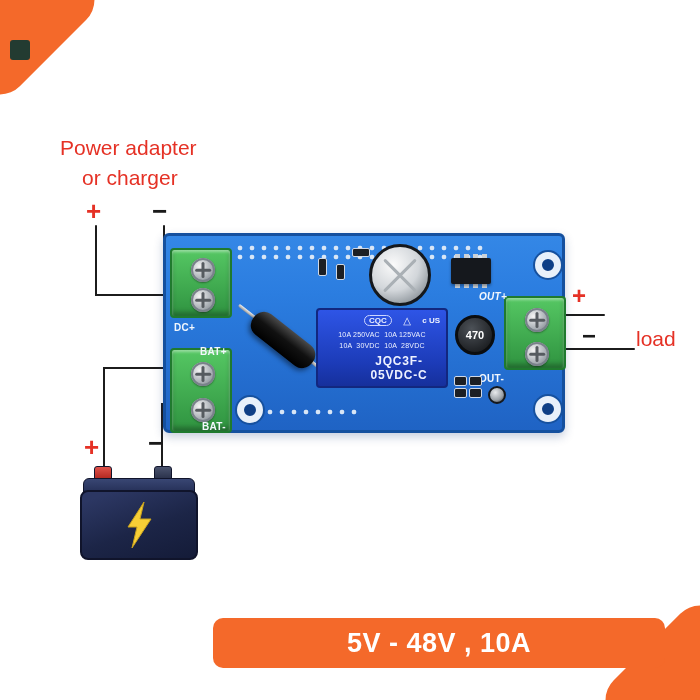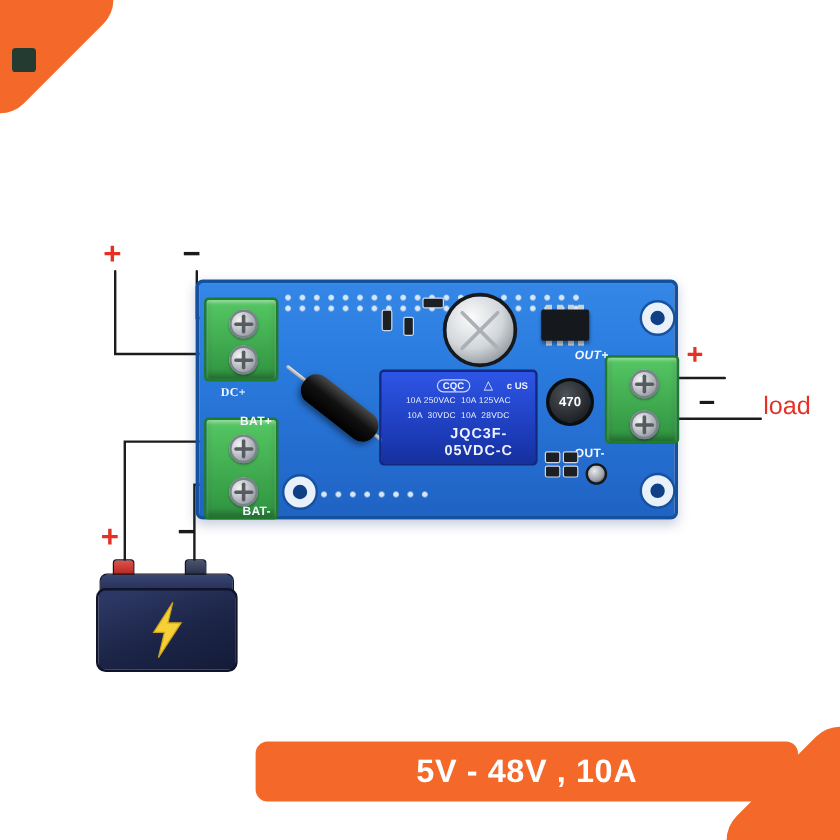--- a/index.html
+++ b/index.html
@@ -154,20 +154,22 @@
   <svg id="wires" width="700" height="700">
     <path d="M96,226 L96,295 L172,295"></path>
     <path d="M164,226 L164,265 L172,265"></path>
     <path d="M104,470 L104,368 L172,368"></path>
     <path d="M162,470 L162,404 L172,404"></path>
     <path d="M563,315 L604,315"></path>
     <path d="M563,349 L634,349"></path>
   </svg>
 
 
+  <div class="ann-red" style="left:60px; top:136px;">Power adapter</div>
+  <div class="ann-red" style="left:82px; top:166px;">or charger</div>
   <div class="sign plus" style="left:86px; top:198px;">+</div>
   <div class="sign minus" style="left:152px; top:198px;">−</div>
 
   <div class="sign plus" style="left:84px; top:434px;">+</div>
   <div class="sign minus" style="left:148px; top:430px;">−</div>
 
   <div class="sign plus" style="left:572px; top:284px; font-size:24px;">+</div>
   <div class="sign minus" style="left:582px; top:324px; font-size:24px;">−</div>
   <div class="ann-red" style="left:636px; top:327px;">load</div>
 
@@ -199,21 +201,21 @@
     <div class="terminal" style="left:4px; top:112px; width:62px; height:85px;">
       <div class="screw" style="top:12px;"></div>
       <div class="screw" style="top:48px;"></div>
     </div>
 
     <div class="terminal" style="left:338px; top:60px; width:62px; height:74px;">
       <div class="screw" style="top:10px;"></div>
       <div class="screw" style="top:44px;"></div>
     </div>
 
-    <div class="silk" style="left:18px;  top:86px;font-family:Liberation Serif, serif;">DC+</div>
+    <div class="silk" style="left:8px;  top:86px;">DC+</div>
     <div class="silk" style="left:34px; top:110px;">BAT+</div>
     <div class="silk" style="left:36px; top:185px;">BAT-</div>
     <div class="silk" style="left:313px; top:55px;font-style:italic;">OUT+</div>
     <div class="silk" style="left:313px; top:137px;">OUT-</div>
 
     <div class="diode-lead"></div>
     <div id="diode"></div>
 
     <div id="relay">
       <div class="row1">

